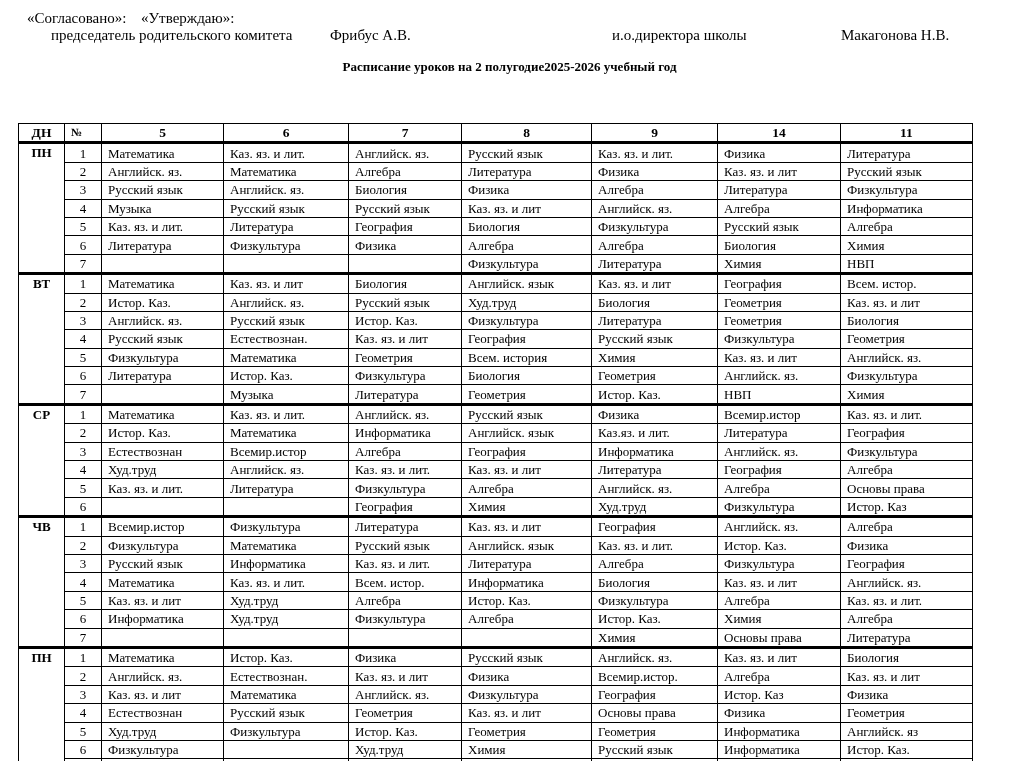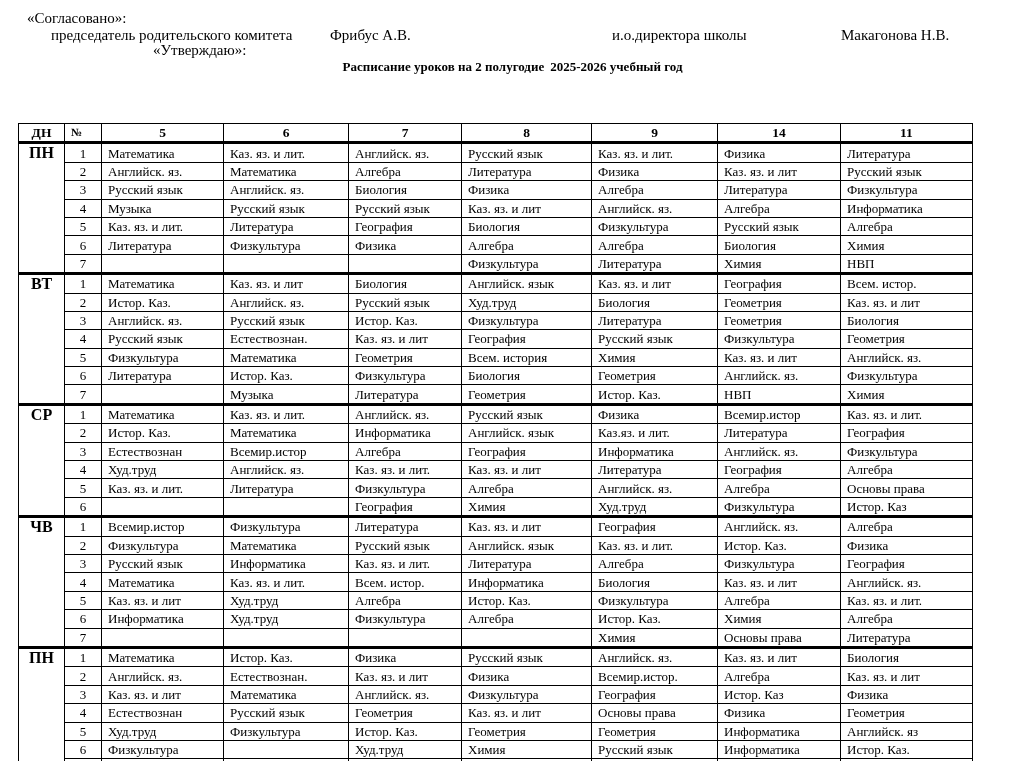--- a/index.html
+++ b/index.html
@@ -1,35 +1,35 @@
 <!DOCTYPE html>
 <html><head>
 <meta charset="utf-8">
 <style>
   html, body { margin:0; padding:0; background:#ffffff; }
   body { width:1019px; height:761px; position:relative; overflow:hidden;
          font-family:"Liberation Serif", "DejaVu Serif", serif; color:#000; }
   .hdr { position:absolute; font-size:15px; white-space:nowrap; }
   .title { position:absolute; top:59px; left:0; width:1019px; text-align:center;
            font-weight:bold; font-size:13px; }
-  .title span { margin-left:6px; }
+  .title span { margin-left:0; }
   table.sched { position:absolute; top:89px; left:18px; border-collapse:collapse;
                 table-layout:fixed; font-size:13px;margin-top:34px; }
   table.sched th, table.sched td { border:1px solid #000; padding:0 0 0 6px; height:17.4px;
                 line-height:17px; white-space:nowrap; overflow:hidden; text-align:left; }
   table.sched th { font-weight:bold; text-align:center; padding:0; font-size:13.5px; }
   table.sched td.num { text-align:center; padding:0; }
-  table.sched td.day { font-weight:bold; vertical-align:top; text-align:center; padding:0; font-size:16px; }
+  table.sched td.day { font-weight:bold; vertical-align:top; text-align:center; padding:0; font-size:13px; }
   table.sched tr.day-start td { border-top:3px solid #000; }
 </style>
 </head>
 <body>
 
 <div class="hdr" style="top:10px;left:27px;">«Согласовано»:</div>
-<div class="hdr" style="top:10px;left:153px;margin-top:32px;">«Утверждаю»:</div>
+<div class="hdr" style="top:10px;left:141px;">«Утверждаю»:</div>
 <div class="hdr" style="top:27px;left:27px;margin-left:24px;">председатель родительского комитета</div>
 <div class="hdr" style="top:27px;left:330px;">Фрибус А.В.</div>
 <div class="hdr" style="top:27px;left:612px;">и.о.директора школы</div>
 <div class="hdr" style="top:27px;left:831px;margin-left:10px;">Макагонова Н.В.</div>
 
 <div class="title"><span>Расписание  уроков на 2 полугодие</span><span>2025-2026 учебный год</span></div>
 
 <table class="sched">
   <colgroup>
     <col style="width:46px">

